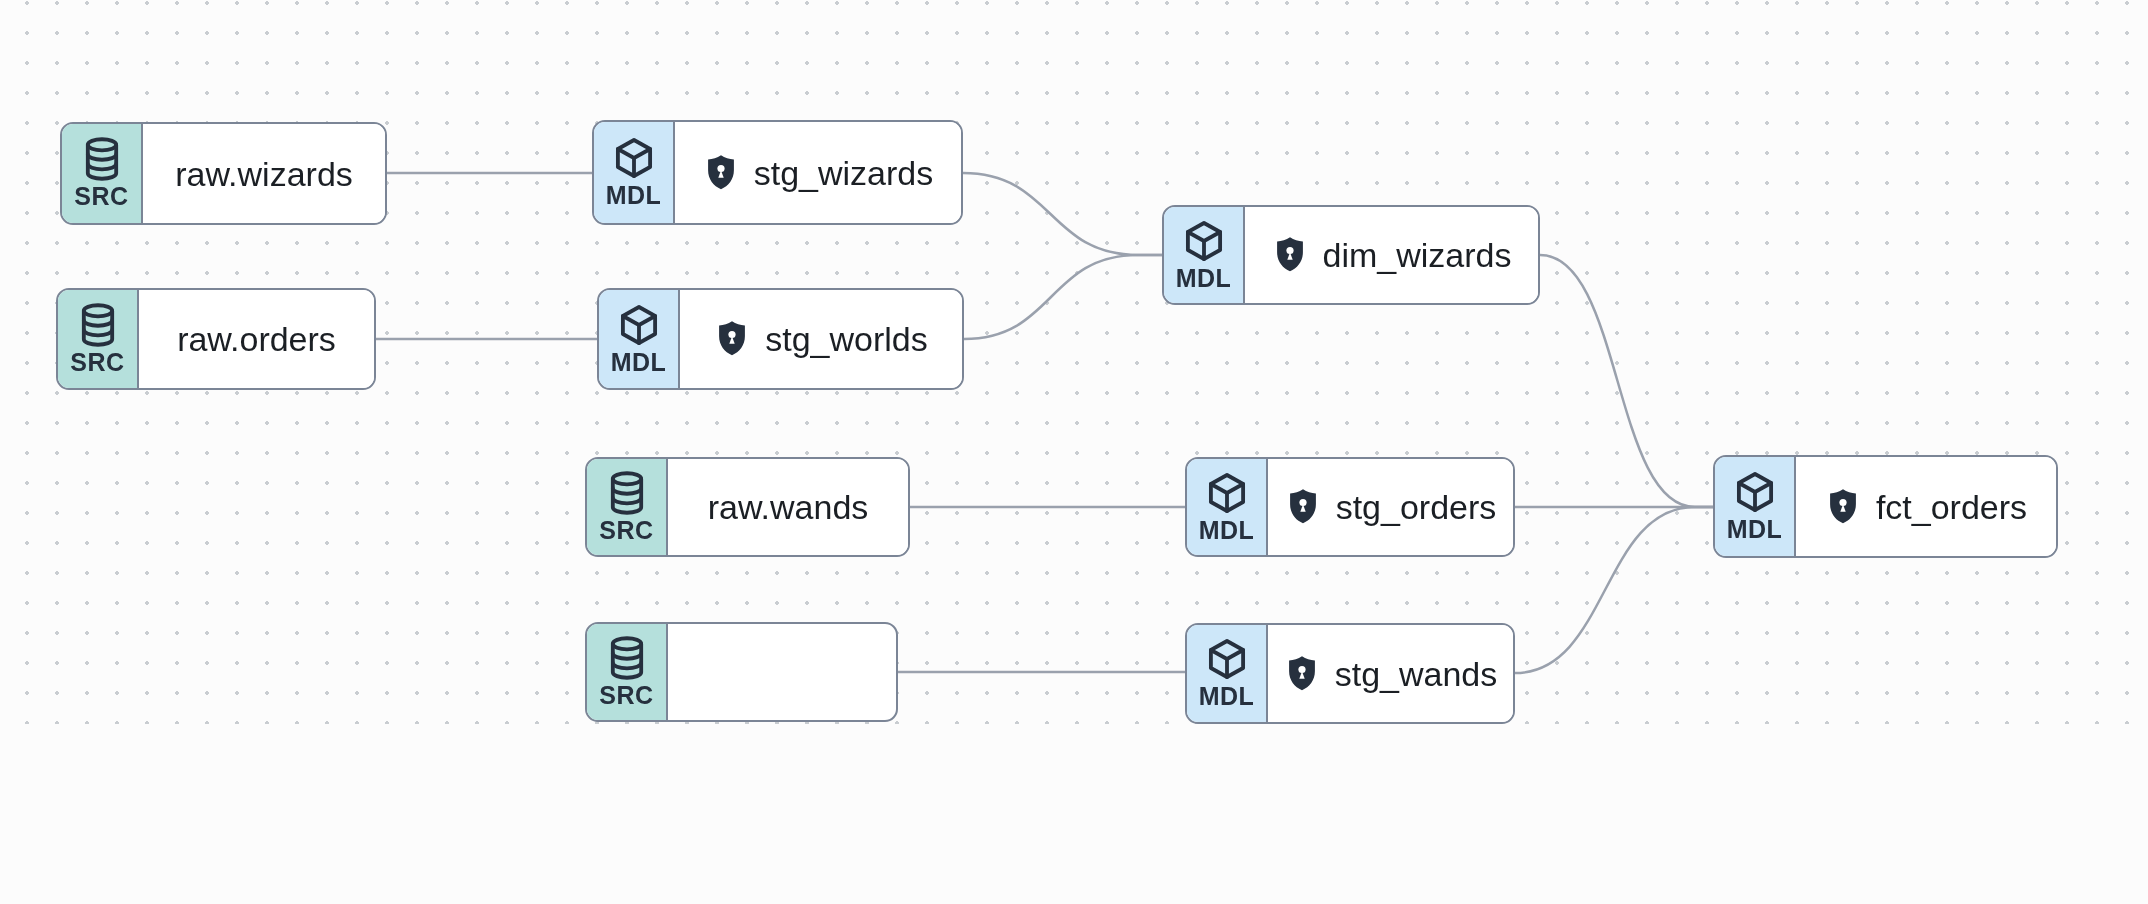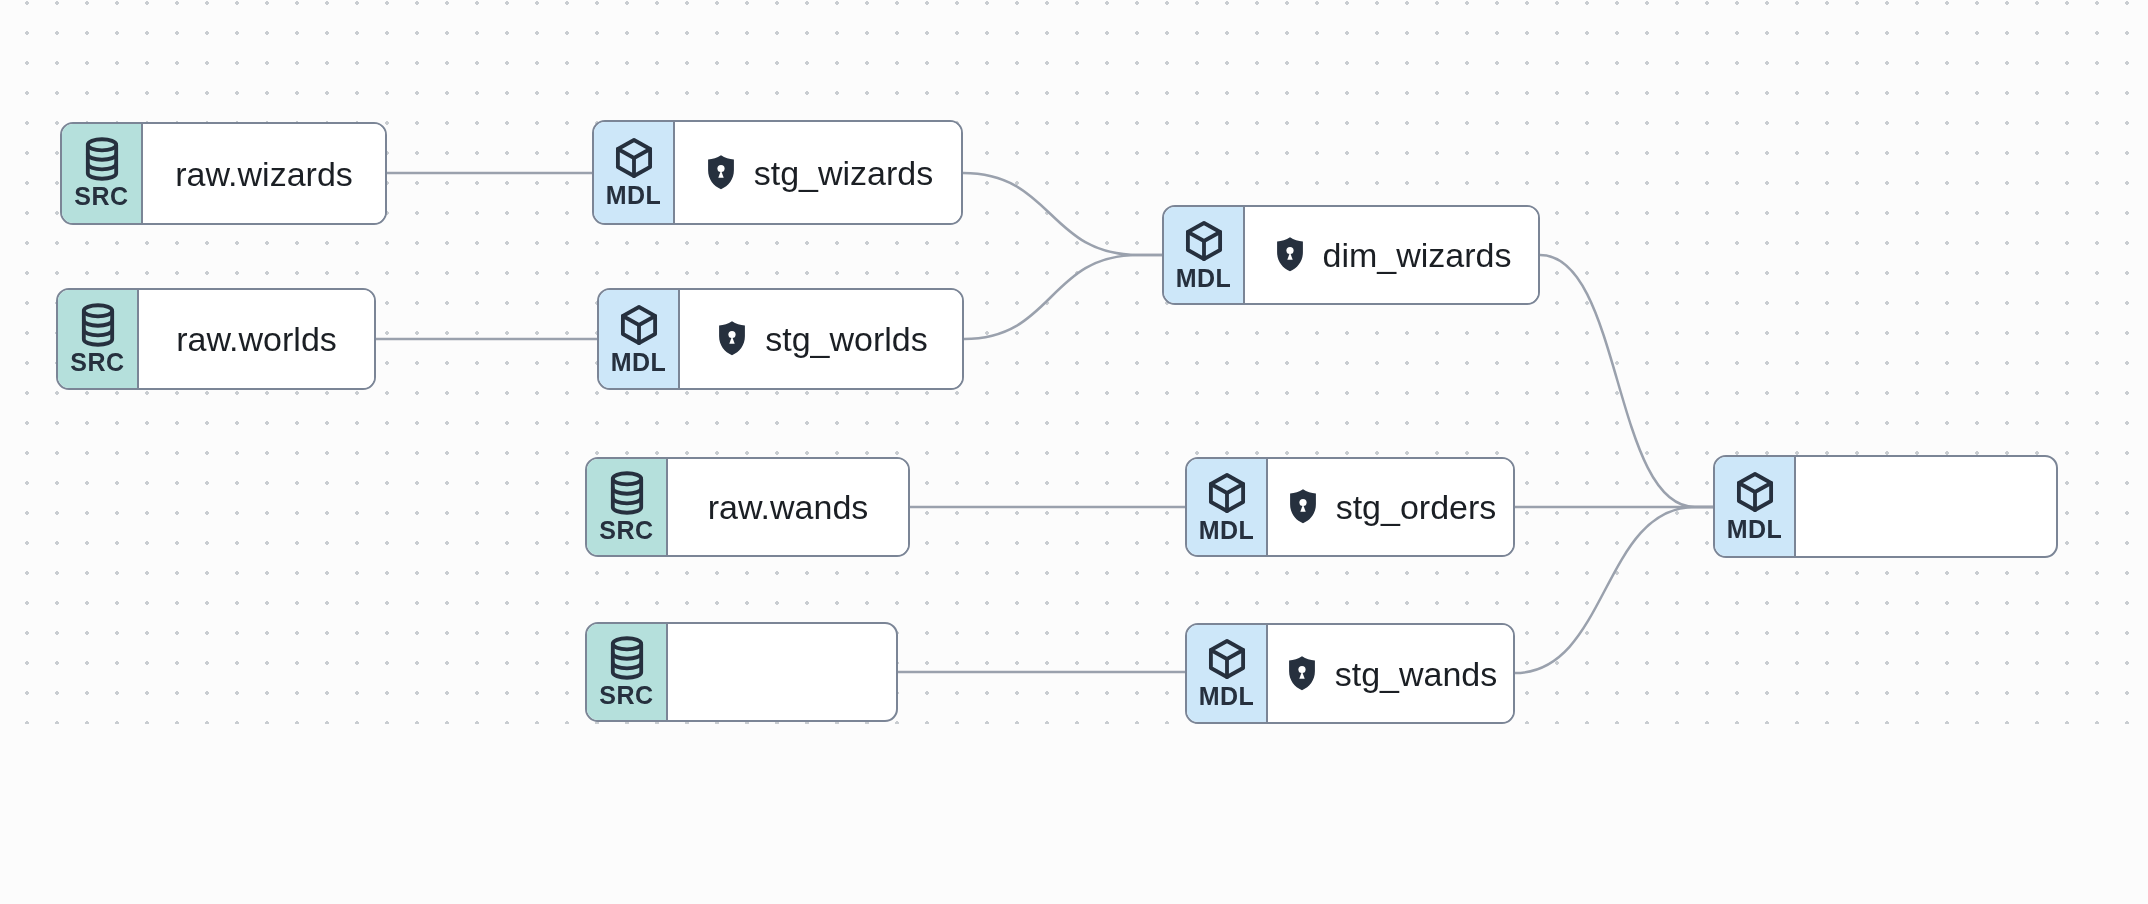--- a/index.html
+++ b/index.html
@@ -102,21 +102,21 @@
         <svg viewBox="0 0 24 24" fill="none" stroke="currentColor" stroke-width="2" stroke-linecap="round" stroke-linejoin="round">
             <ellipse cx="12" cy="4.6" rx="7.4" ry="2.9"></ellipse>
             <path d="M4.6 4.6v14.8c0 1.6 3.3 2.9 7.4 2.9s7.4-1.3 7.4-2.9V4.6"></path>
             <path d="M4.6 9.5c0 1.6 3.3 2.9 7.4 2.9s7.4-1.3 7.4-2.9"></path>
             <path d="M4.6 14.5c0 1.6 3.3 2.9 7.4 2.9s7.4-1.3 7.4-2.9"></path>
           </svg>
       </span>
       <span class="badge-label">SRC</span>
     </div>
     <div class="body">
-      <span class="label">raw.worlds</span>
+      <span class="label">raw.orders</span>
     </div>
   </div>
 
   <div class="node" style="left:585px;top:457px;width:325px;height:100px">
     <div class="badge src">
       <span class="type-icon">
         <svg viewBox="0 0 24 24" fill="none" stroke="currentColor" stroke-width="2" stroke-linecap="round" stroke-linejoin="round">
             <ellipse cx="12" cy="4.6" rx="7.4" ry="2.9"></ellipse>
             <path d="M4.6 4.6v14.8c0 1.6 3.3 2.9 7.4 2.9s7.4-1.3 7.4-2.9V4.6"></path>
             <path d="M4.6 9.5c0 1.6 3.3 2.9 7.4 2.9s7.4-1.3 7.4-2.9"></path>
@@ -263,15 +263,25 @@
     <div class="badge mdl">
       <span class="type-icon">
         <svg viewBox="0 0 24 24" fill="none" stroke="currentColor" stroke-width="2" stroke-linecap="round" stroke-linejoin="round">
             <path d="M12 2.6 20.4 7.3 V16.7 L12 21.4 3.6 16.7 V7.3 Z"></path>
             <path d="M3.6 7.3 12 12 l8.4-4.7"></path>
             <path d="M12 12v9.4"></path>
           </svg>
       </span>
       <span class="badge-label">MDL</span>
     </div>
+    <div class="body">
+      <span class="shield">
+        <svg viewBox="0 0 24 26">
+            <path fill="#26303e" d="M12 1.2 C14.6 2.9 17.5 3.8 20.6 4 V11.2 C20.6 17.1 17 21.8 12 23.8 C7 21.8 3.4 17.1 3.4 11.2 V4 C6.5 3.8 9.4 2.9 12 1.2 Z"></path>
+            <circle cx="12" cy="10" r="2.4" fill="#fff"></circle>
+            <path d="M12 11.2 L13.8 16.2 H10.2 Z" fill="#fff"></path>
+          </svg>
+      </span>
+      <span class="label">fct_orders</span>
+    </div>
   </div>
 
 </div>
 
 </body></html>

